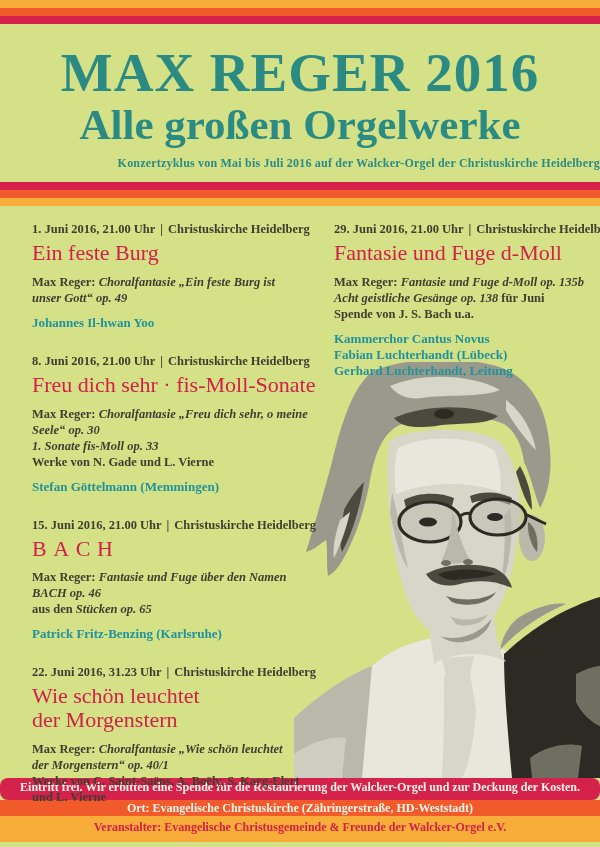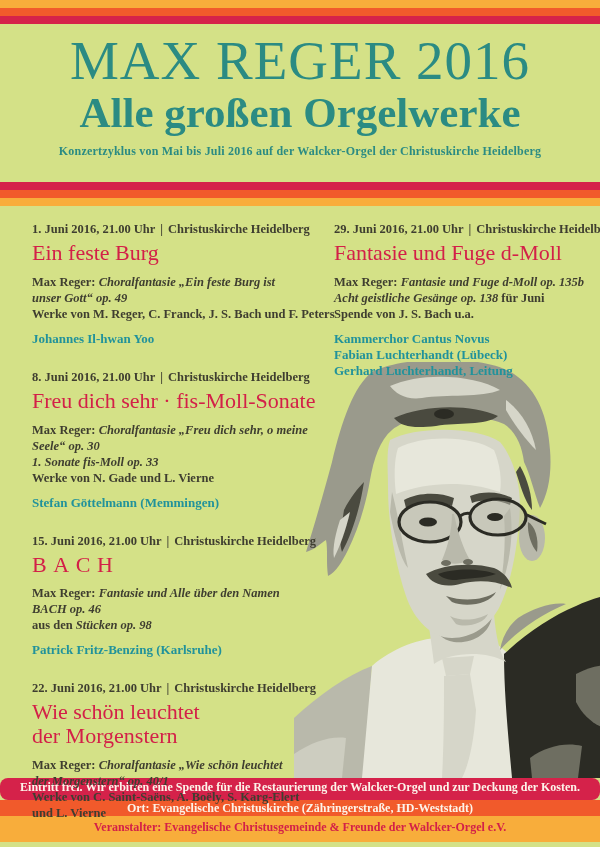--- a/index.html
+++ b/index.html
@@ -21,23 +21,23 @@
     overflow:hidden;
   }
   .stripe{height:8px;}
   .stripe.orange{background:var(--stripe-orange);}
   .stripe.orange-red{background:var(--stripe-orange-red);}
   .stripe.crimson{background:var(--stripe-crimson);}
   .stripes-top{position:absolute;top:0;left:0;right:0;}
   .stripes-mid{position:absolute;top:182px;left:0;right:0;}
 
   .masthead{position:absolute;top:24px;left:0;right:0;height:158px;text-align:center;color:var(--heading-teal);}
-  .masthead h1{margin:0;padding-top:9px;font-size:55px;line-height:1.0;font-weight:normal;letter-spacing:1px;}
+  .masthead h1{margin:0;padding-top:21px;font-size:55px;line-height:1.0;font-weight:bold;letter-spacing:1px;}
   .masthead h2{margin:3px 0 0;font-size:43px;line-height:1.0;font-weight:bold;}
-  .tagline{margin:10px 0 0;font-size:12px;font-weight:bold;letter-spacing:.2px;}
+  .tagline{margin:10px 0 0;font-size:12px;font-weight:bold;letter-spacing:.2px;text-align:right;}
 
   .content{position:absolute;top:206px;left:12px;width:600px;height:572px;}
   .portrait{position:absolute;left:282px;top:156px;width:318px;height:416px;pointer-events:none;}
   .col{position:absolute;top:16px;z-index:2;}
   .col-left{left:20px;width:292px;}
   .col-right{left:322px;width:272px;}
 
   .entry{margin-bottom:23px;}
   .dateline{font-size:12.5px;font-weight:bold;color:var(--body-dark);white-space:nowrap;}
   .dateline .sep{padding:0 5px;}
@@ -138,21 +138,20 @@
       <path fill="#b9b9ab" d="M156,254 C168,260 184,258 194,252 C190,262 172,266 162,262 Z"></path>
     </svg>
 
     <div class="col col-left" id="col-left">
         <div class="entry">
           <div class="dateline"><span>1. Juni 2016, 21.00 Uhr</span><span class="sep">|</span><span>Christuskirche Heidelberg</span></div>
           <h3 class="entry-title">Ein feste Burg</h3>
           <div class="program">
             <div class="program-line"><span>Max Reger: </span><span class="it">Choralfantasie „Ein feste Burg ist</span></div>
             <div class="program-line"><span class="it">unser Gott“ op. 49</span></div>
-            <div class="program-line"><span>Werke von M. Reger, C. Franck, J. S. Bach und F. Peters</span></div>
           </div>
           <div class="performers">
             <div>Johannes Il-hwan Yoo</div>
           </div>
         </div>
         <div class="entry">
           <div class="dateline"><span>8. Juni 2016, 21.00 Uhr</span><span class="sep">|</span><span>Christuskirche Heidelberg</span></div>
           <h3 class="entry-title">Freu dich sehr · fis-Moll-Sonate</h3>
           <div class="program">
             <div class="program-line"><span>Max Reger: </span><span class="it">Choralfantasie „Freu dich sehr, o meine</span></div>
@@ -161,30 +160,30 @@
             <div class="program-line"><span>Werke von N. Gade und L. Vierne</span></div>
           </div>
           <div class="performers">
             <div>Stefan Göttelmann (Memmingen)</div>
           </div>
         </div>
         <div class="entry">
           <div class="dateline"><span>15. Juni 2016, 21.00 Uhr</span><span class="sep">|</span><span>Christuskirche Heidelberg</span></div>
           <h3 class="entry-title spaced">BACH</h3>
           <div class="program">
-            <div class="program-line"><span>Max Reger: </span><span class="it">Fantasie und Alle über den Namen</span></div>
+            <div class="program-line"><span>Max Reger: </span><span class="it">Fantasie und Fuge über den Namen</span></div>
             <div class="program-line"><span class="it">BACH op. 46</span></div>
-            <div class="program-line"><span>aus den </span><span class="it">Stücken op. 98</span></div>
+            <div class="program-line"><span>aus den </span><span class="it">Stücken op. 65</span></div>
           </div>
           <div class="performers">
             <div>Patrick Fritz-Benzing (Karlsruhe)</div>
           </div>
         </div>
         <div class="entry">
-          <div class="dateline"><span>22. Juni 2016, 21.00 Uhr</span><span class="sep">|</span><span>Christuskirche Heidelberg</span></div>
+          <div class="dateline"><span>22. Juni 2016, 31.23 Uhr</span><span class="sep">|</span><span>Christuskirche Heidelberg</span></div>
           <h3 class="entry-title">Wie schön leuchtet<br>der Morgenstern</h3>
           <div class="program">
             <div class="program-line"><span>Max Reger: </span><span class="it">Choralfantasie „Wie schön leuchtet</span></div>
             <div class="program-line"><span class="it">der Morgenstern“ op. 40/1</span></div>
             <div class="program-line"><span>Werke von C. Saint-Saëns, A. Boëly, S. Karg-Elert</span></div>
             <div class="program-line"><span>und L. Vierne</span></div>
           </div>
         </div>
       </div>
     <div class="col col-right" id="col-right">

